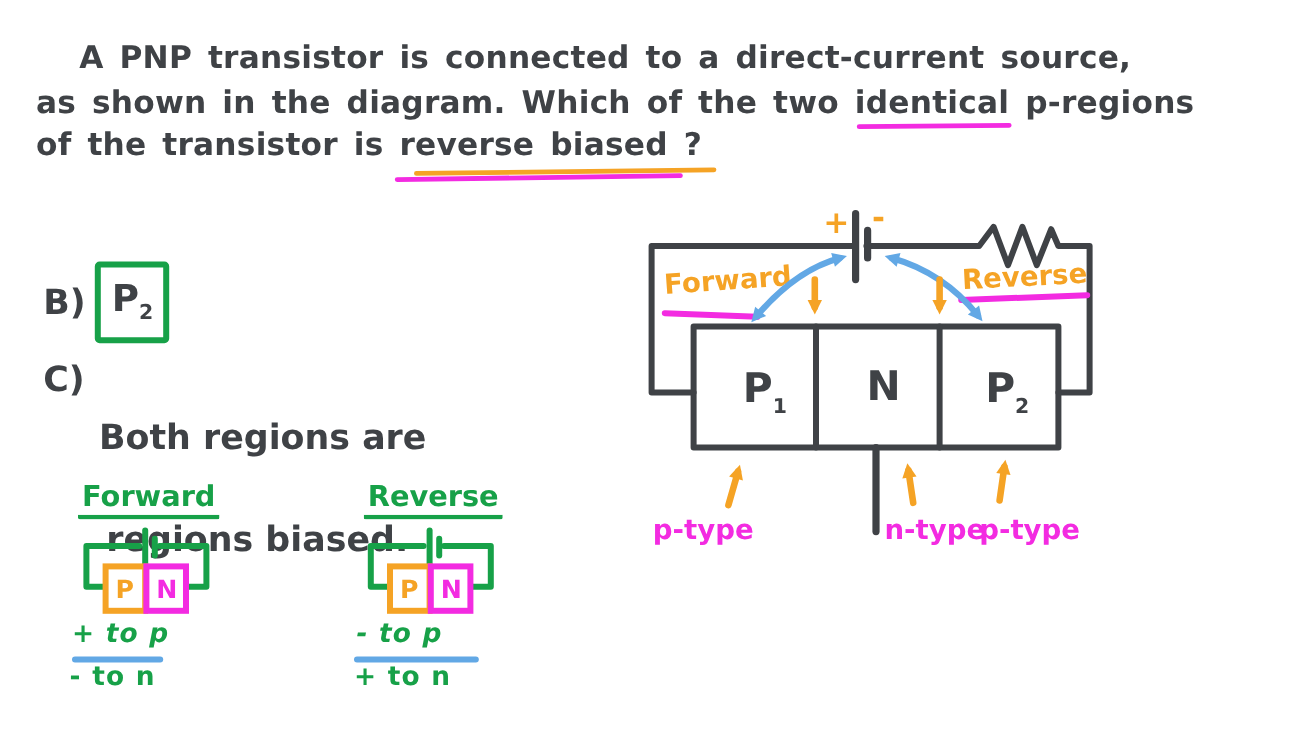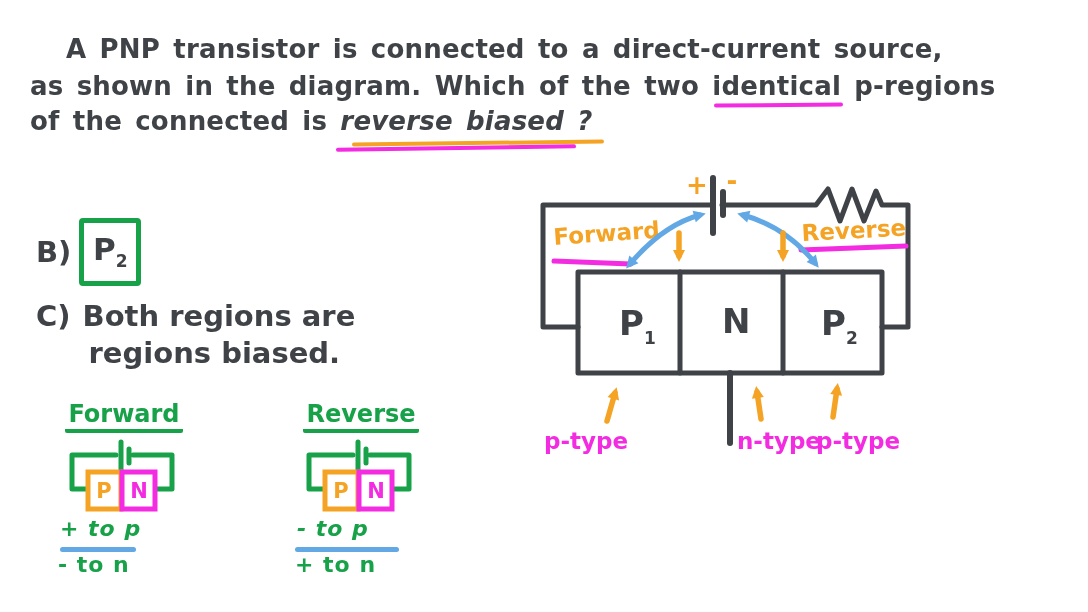--- a/index.html
+++ b/index.html
@@ -11,36 +11,36 @@
     font-family:"DejaVu Sans", sans-serif; color:var(--ink); font-weight:bold;
   }
   
   .qline{position:absolute; font-size:26px; letter-spacing:.2px; word-spacing:4px; white-space:nowrap;}
   .l1{left:66px; top:34px;}
   .l2{left:30px; top:71px;}
   .l3{left:30px; top:106px;}
   .hl-identical{position:relative;}
   .hl-identical::after{content:""; position:absolute; left:2px; right:-2px; bottom:-6px; height:4px;
     background:var(--magenta); border-radius:3px; transform:rotate(-.5deg);}
-  .hl-reverse{position:relative;font-style:italic;}
+  .hl-reverse{position:relative;}
   .hl-reverse::before{content:""; position:absolute; left:12px; right:-12px; bottom:-9px; height:4px;
     background:var(--orange); border-radius:3px; transform:rotate(-.7deg);}
   .hl-reverse::after{content:""; position:absolute; left:-4px; right:16px; bottom:-14px; height:4px;
     background:var(--magenta); border-radius:3px; transform:rotate(-.8deg);}
   
   .opt{position:absolute; font-size:29px; white-space:nowrap;}
   .opt sub{font-size:.55em;}
   .opt-a{left:36px; top:164px;}
   .opt-a .opt-value{margin-left:10px;}
   .opt-b{left:36px; top:218px; display:flex; align-items:center;}
   .answer-box{display:inline-flex; align-items:center; justify-content:center;
     border:5px solid var(--green); border-radius:4px; min-width:40px; padding:8px 6px 10px 6px; margin-left:8px; font-size:31px;}
   .opt-c{left:36px; top:298px; line-height:37px;}
   .opt-c-lines{display:inline-block; vertical-align:top; margin-left:12px;}
-  .opt-c-lines .c1,.opt-c-lines .c2{display:block;}
+  .opt-c-lines .c1,.opt-c-lines .c2{display:block;margin-top:48px;}
   .opt-c-lines .c2{margin-left:6px;}
   
   .mini{position:absolute; top:400px; width:136px; height:194px;}
   .mini-forward{left:56px;}
   .mini-reverse{left:293px;}
   .mini-title-wrap{position:absolute; top:0; left:0; width:100%; text-align:center;}
   .mini-title{display:inline-block; color:var(--green); font-size:24px;
     border-bottom:4px solid var(--green); border-radius:2px; padding:0 3px 1px 3px;}
   .mini-svg{position:absolute; top:37px; left:6px;}
   .rule{position:absolute; color:var(--green); font-size:22px; letter-spacing:1px; white-space:nowrap;}
@@ -75,21 +75,21 @@
 
 <div class="stage">
 
   <div class="qline l1">
     <span>A PNP transistor is connected to a direct-current source,</span>
   </div>
   <div class="qline l2">
     <span>as shown in the diagram. Which of the two </span><span class="hl-identical">identical</span><span> p-regions</span>
   </div>
   <div class="qline l3">
-    <span>of the connected is </span><span class="hl-reverse">reverse biased ?</span>
+    <span>of the transistor is </span><span class="hl-reverse">reverse biased ?</span>
   </div>
 
 
   <div class="opt opt-b">
     <span class="opt-label">B)</span>
     <span class="answer-box">
         <span><span>P</span><sub>2</sub></span>
       </span>
   </div>
 

